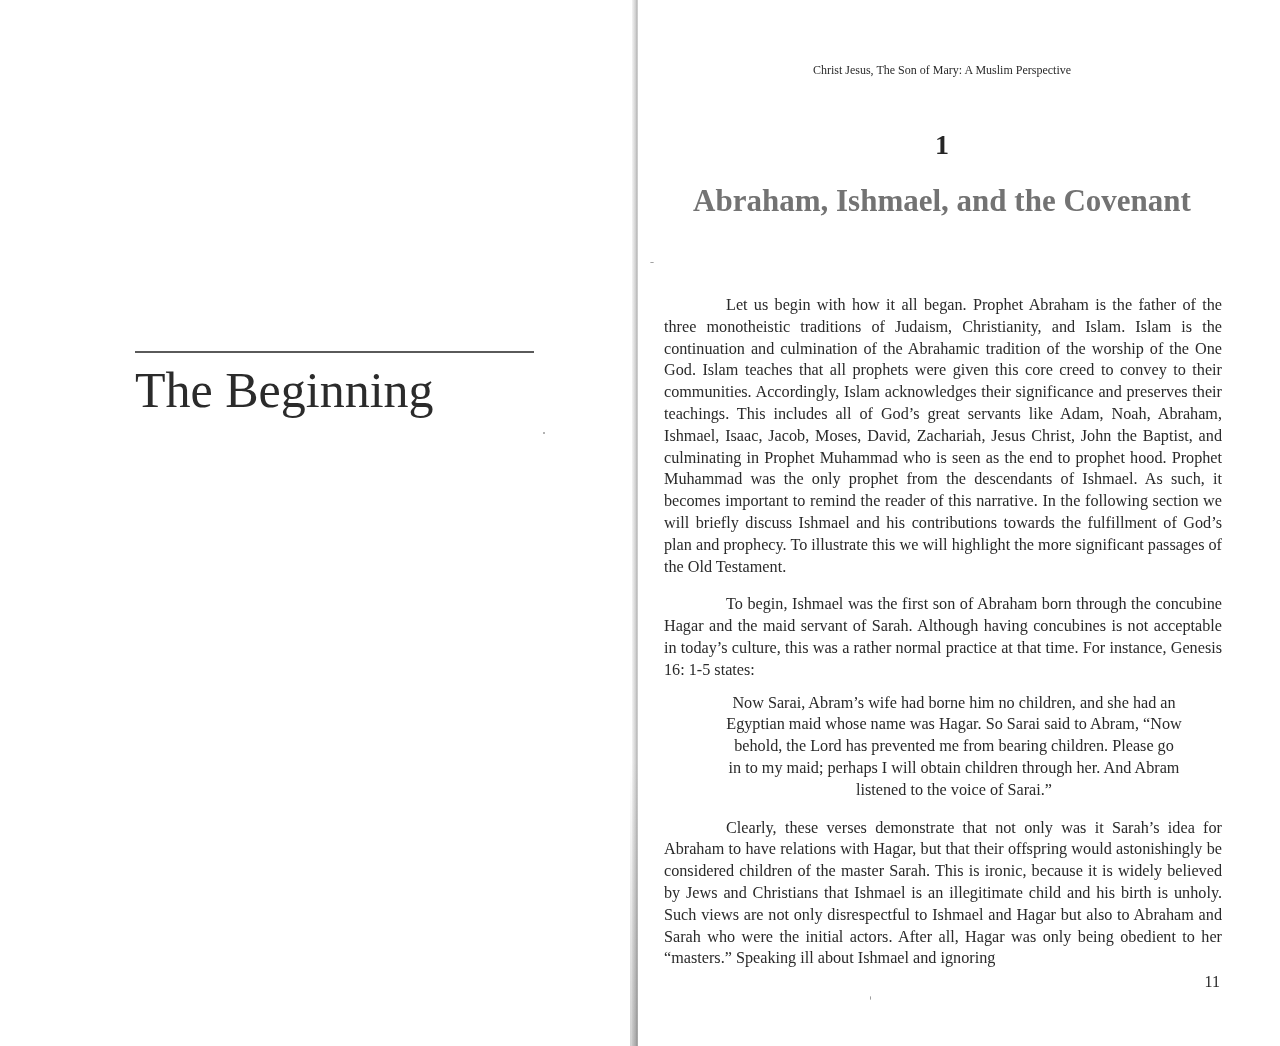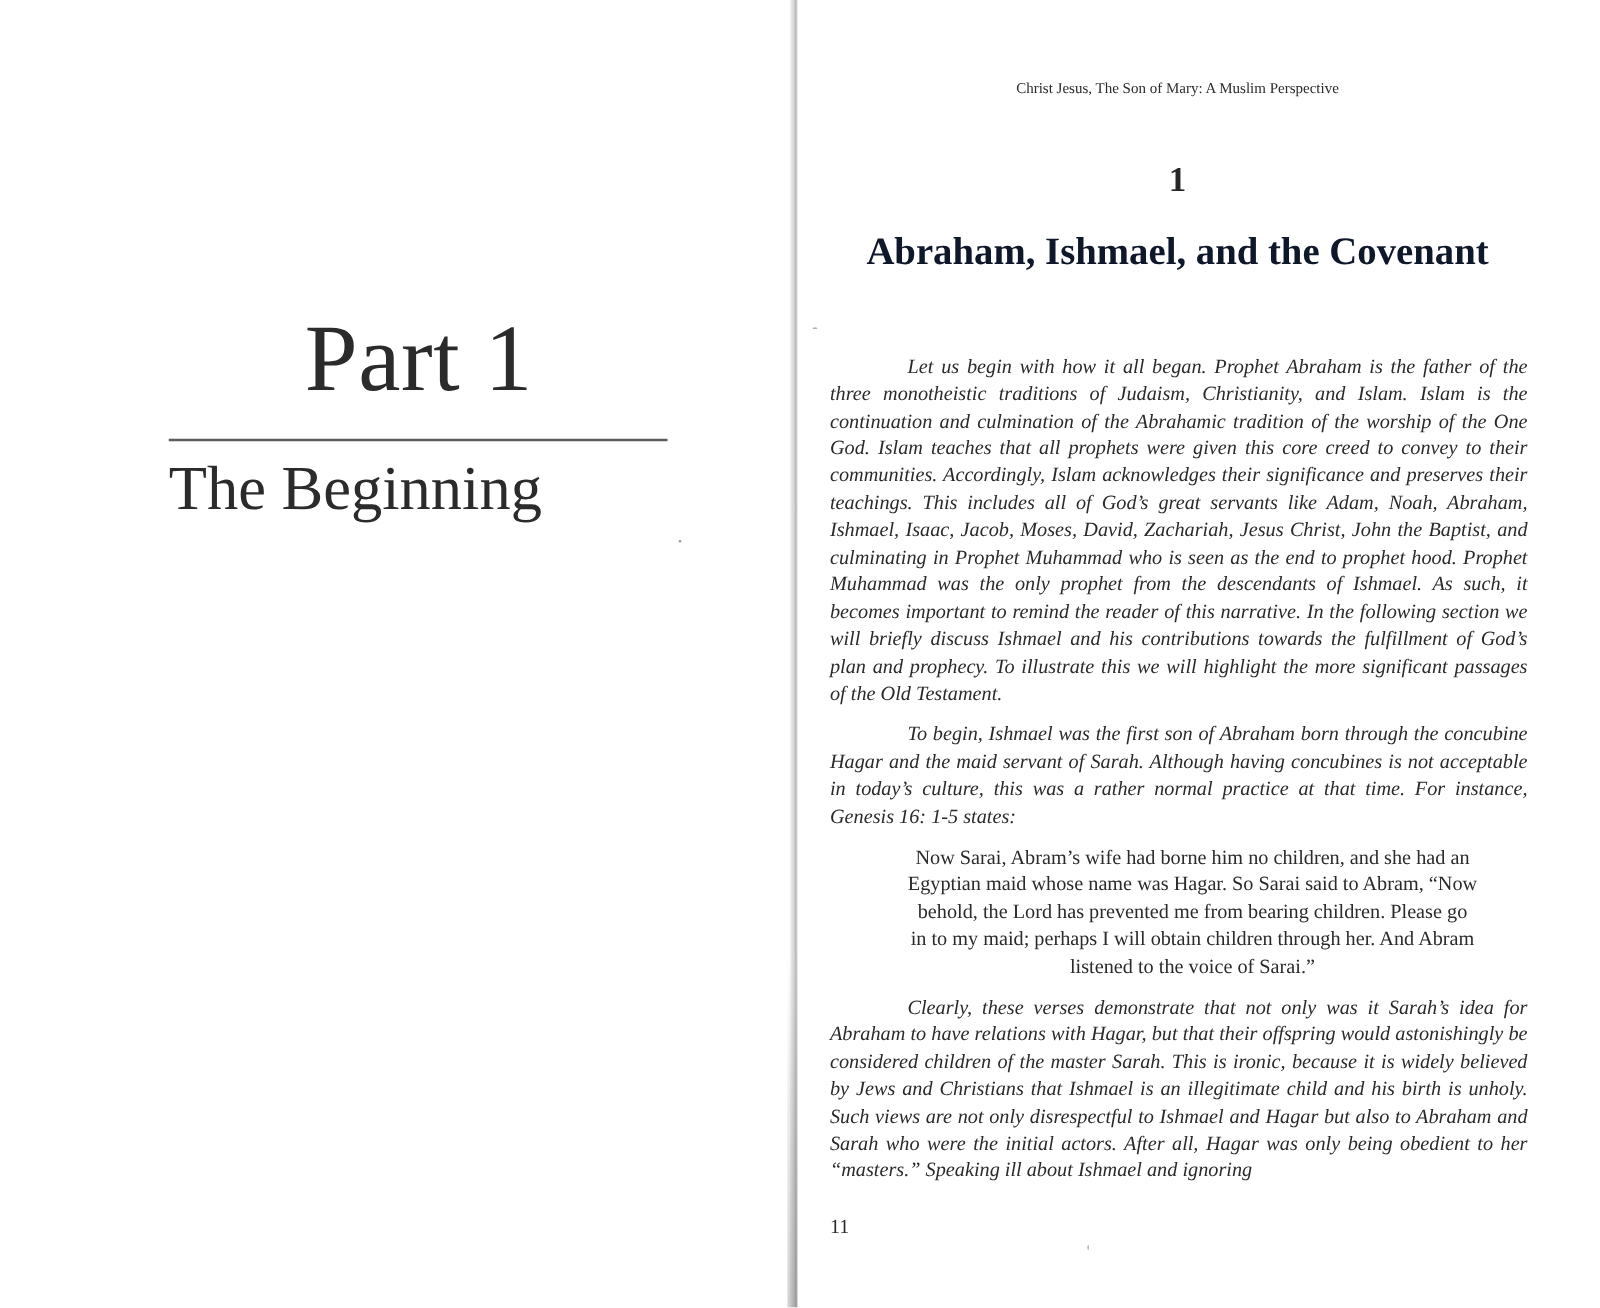--- a/index.html
+++ b/index.html
@@ -86,65 +86,63 @@
       color: #262626;
     }
     .chapter-title {
       position: absolute;
       left: 664px; width: 556px;
       top: 182px;
       text-align: center;
       font-size: 31px;
       font-weight: bold;
       line-height: 38px;
-      color: #0f172a;
+      color: #737373;
     }
     .body-text {
       position: absolute;
       left: 664px;
       width: 558px;
       top: 279px;
       font-size: 16.2px;
       line-height: 21.8px;
       color: #2a2a2a;
     }
     .body-text p {
-      margin: 4px 0 11px 0;
+      margin: 16px 0 11px 0;
       text-align: justify;
       text-indent: 62px;
-      font-style: italic;
     }
     .body-text blockquote {
       margin: 0 40px 11px 62px;
       padding: 0;
       text-align: center;
       font-size: 16.2px;
       line-height: 21.8px;
     }
     .page-number {
       position: absolute;
       left: 664px; width: 556px;
       top: 972px;
-      text-align: left;
+      text-align: right;
       font-size: 16px;
       line-height: 20px;
       color: #2a2a2a;
     }
     .speck {
       position: absolute;
       width: 2px; height: 2px;
       border-radius: 50%;
       background: #9a9a9a;
     }
   </style>
 </head>
 <body>
 
 <div class="page-left">
-  <div class="part-number">Part 1</div>
   <div class="part-rule"></div>
   <div class="part-title">The Beginning</div>
   <div class="speck" style="left:543px; top:432px;"></div>
 </div>
 
 <div class="gutter"></div>
 <div class="gutter-shadow"></div>
 
 <div class="page-right"></div>
 

